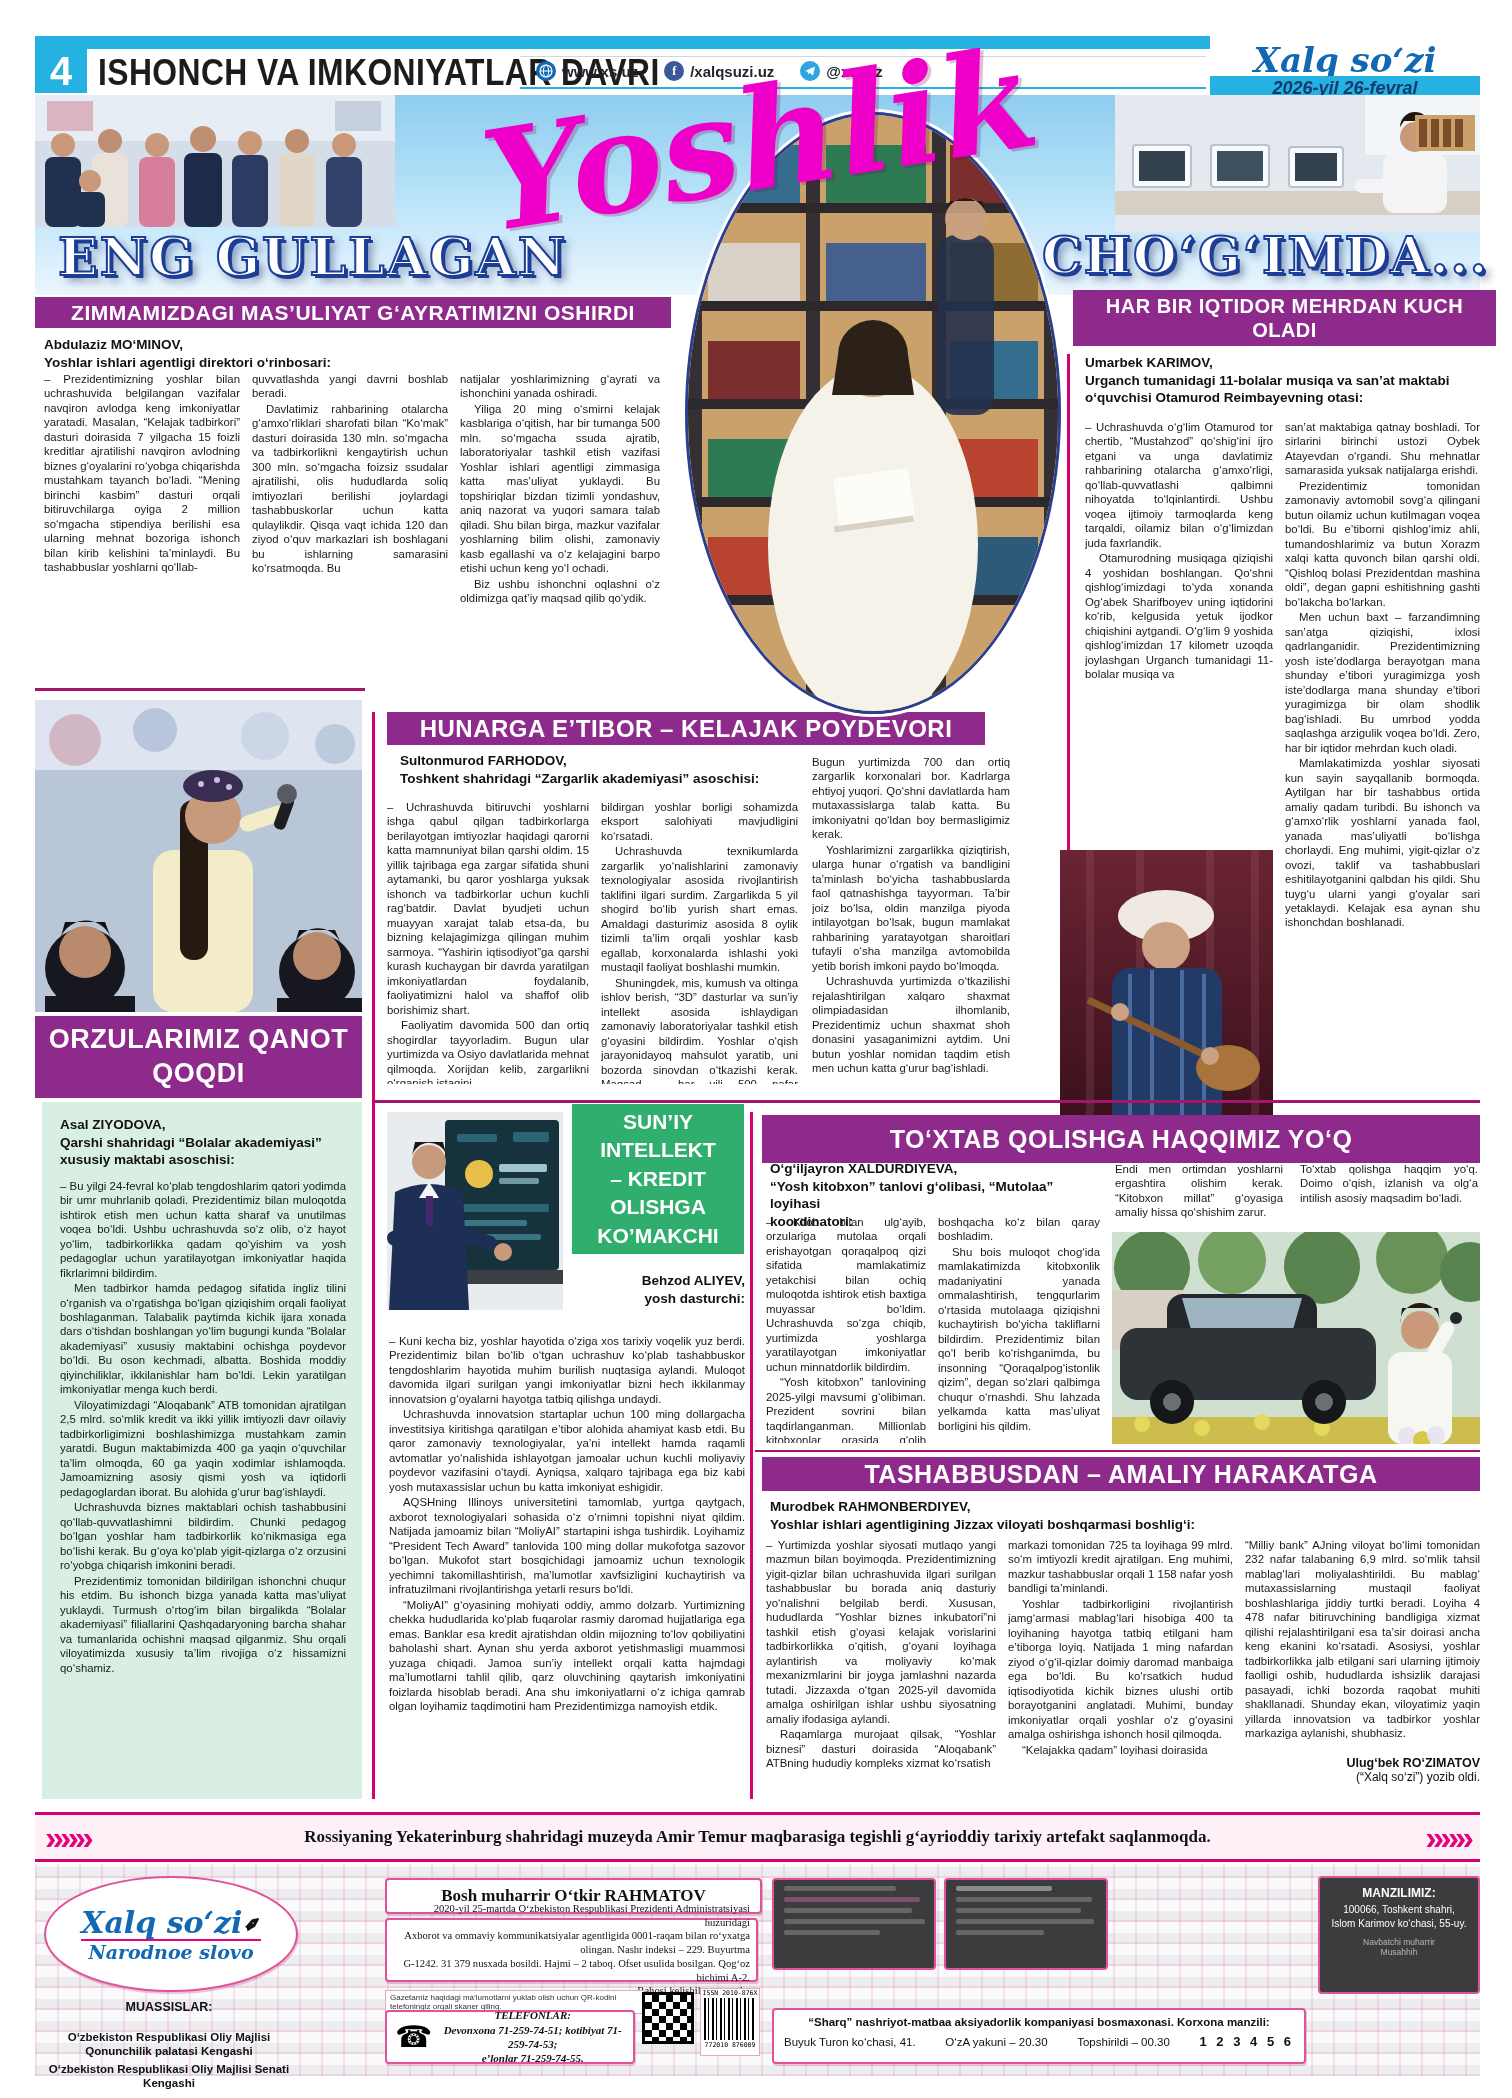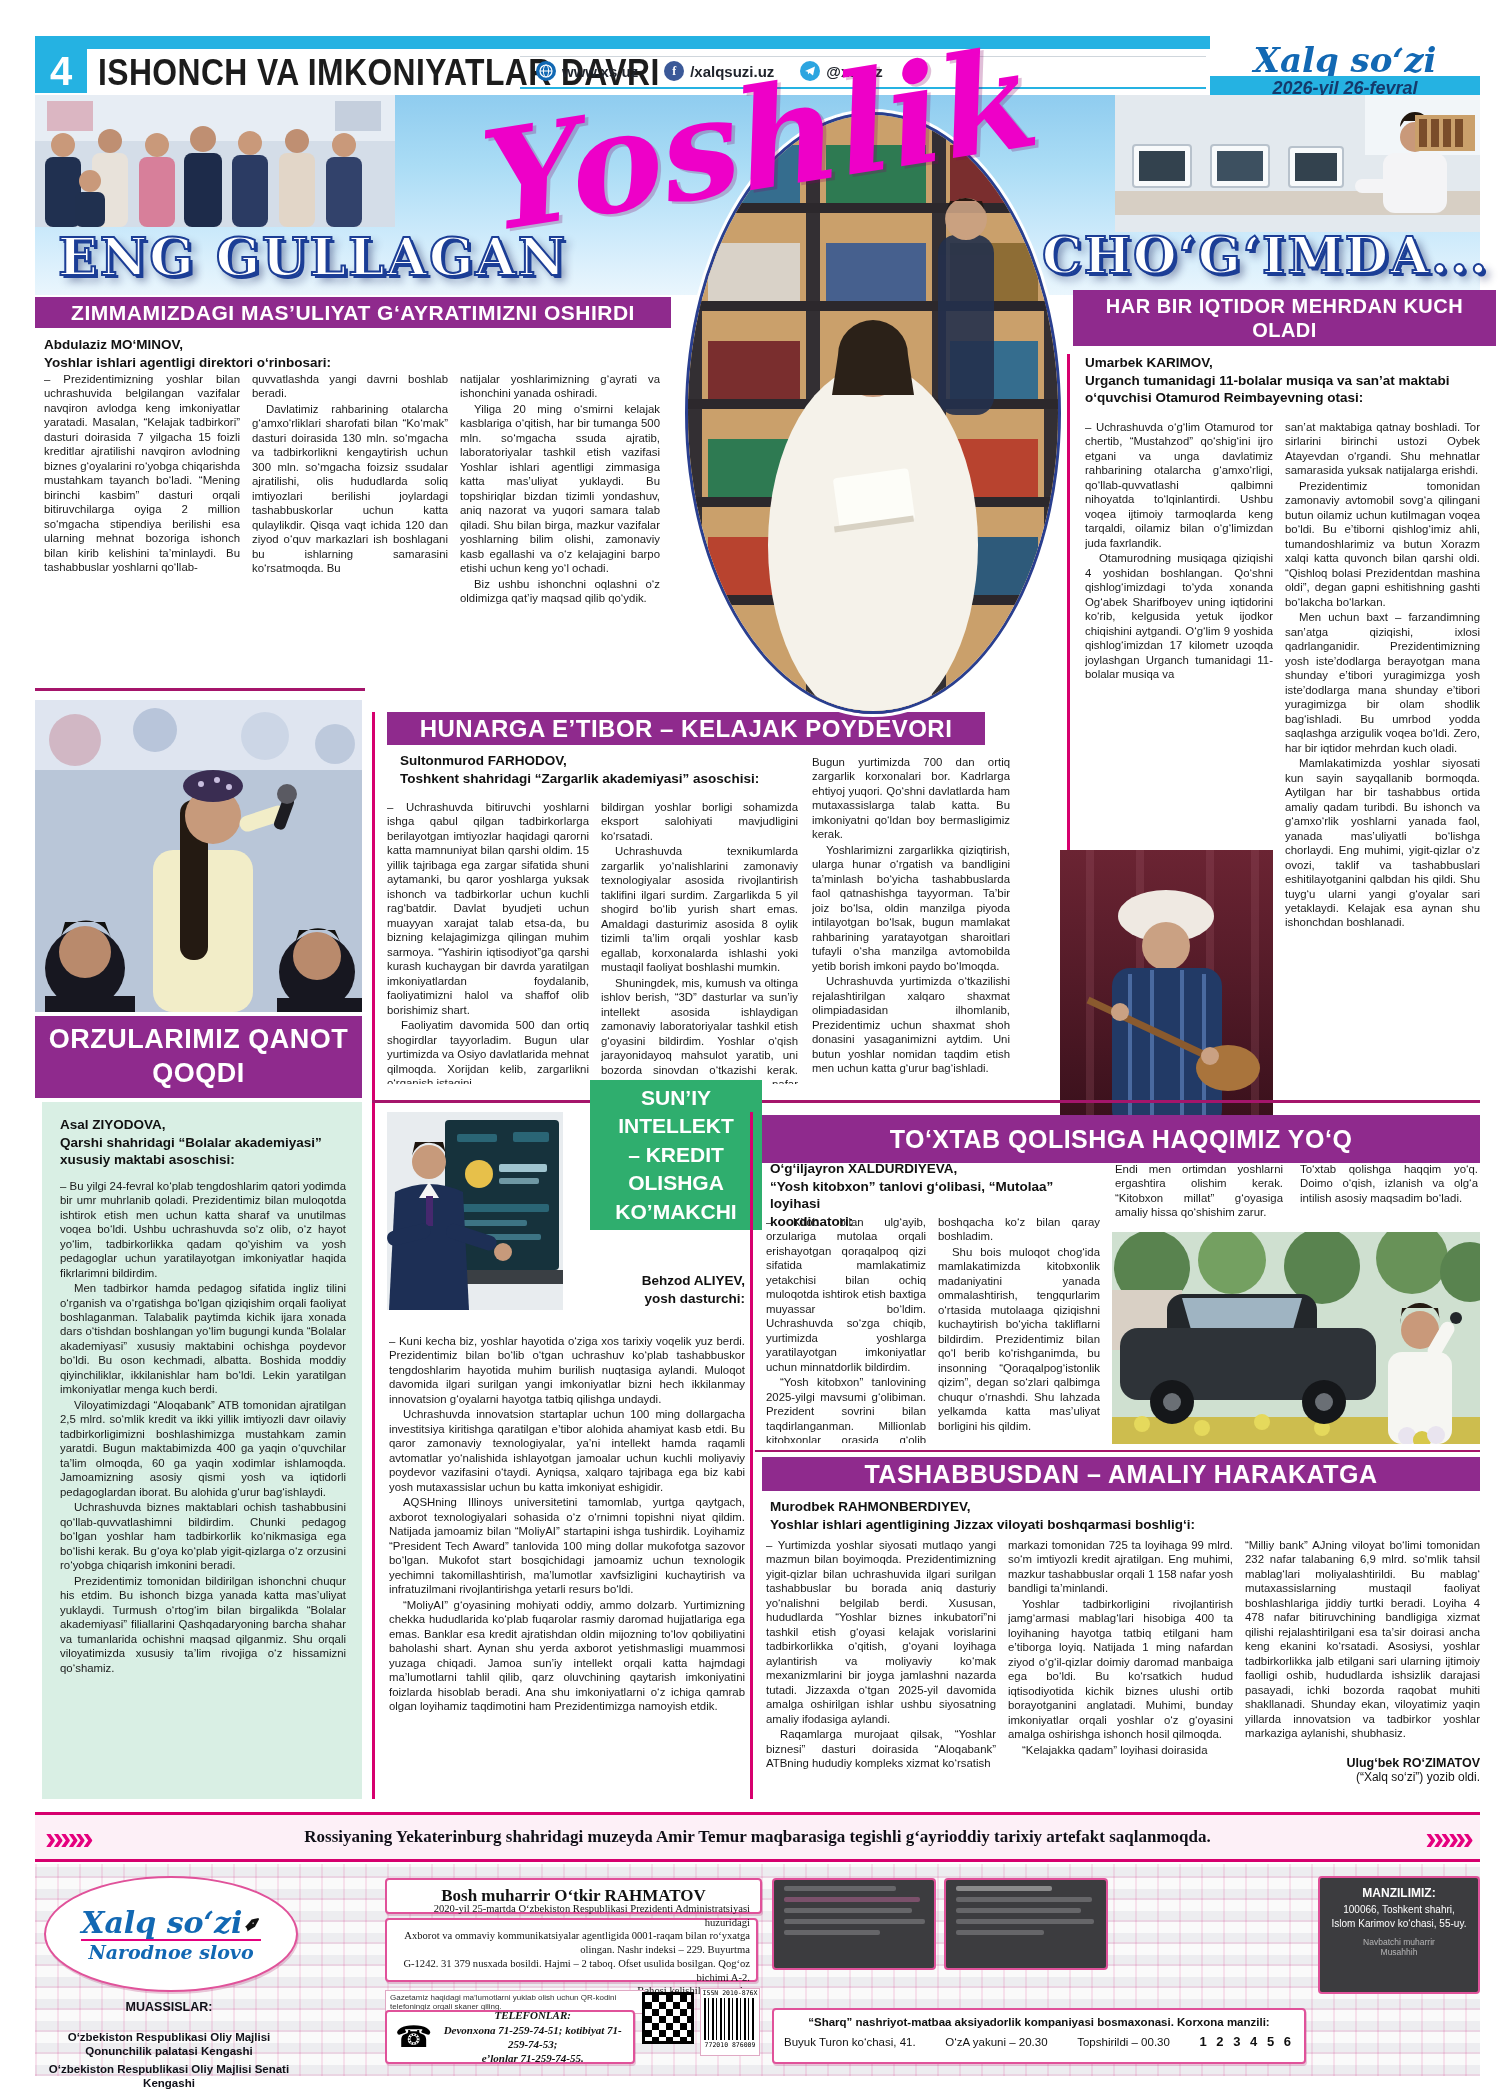--- a/index.html
+++ b/index.html
@@ -336,21 +336,21 @@
       <circle cx="42" cy="50" r="17" fill="#c79a7b"></circle>
       <path d="M25 44 a18 18 0 0 1 34 -2 l-3 -12 h-28 z" fill="#1d140d"></path>
       <path d="M8 80 q34 -16 68 0 l6 118 h-80 z" fill="#1d2f55"></path>
       <polygon points="42,70 52,86 32,86" fill="#f5f5f5"></polygon>
         <rect x="39" y="84" width="7" height="30" fill="#46286e"></rect>
       <rect x="62" y="110" width="52" height="15" rx="7" fill="#1d2f55" transform="rotate(18 62 110)"></rect>
       <circle cx="116" cy="140" r="9" fill="#c79a7b"></circle>
       <rect x="0" y="118" width="44" height="15" rx="7" fill="#1d2f55" transform="rotate(-14 10 125)"></rect>
     </svg>
   </div>
-  <div class="abs greenbox" style="left:572px;top:1080px;width:172px;height:150px;font-size:21px;white-space:pre-line;margin-left:18px;">SUN’IY
+  <div class="abs greenbox" style="left:572px;top:1104px;width:172px;height:150px;font-size:21px;white-space:pre-line;">SUN’IY
 INTELLEKT
 – KREDIT
 OLISHGA
 KO’MAKCHI</div>
   <div class="abs byline" style="left:555px;top:1272px;width:190px;text-align:right;">Behzod ALIYEV,
 yosh dasturchi:</div>
   <div class="abs body" style="left:389px;top:1334px;width:356px;height:462px;">
       <p>– Kuni kecha biz, yoshlar hayotida o‘ziga xos tarixiy voqelik yuz berdi. Prezidentimiz bilan bo‘lib o‘tgan uchrashuv ko‘plab tashabbuskor tengdoshlarim hayotida muhim burilish nuqtasiga aylandi. Muloqot davomida ilgari surilgan yangi imkoniyatlar bizni hech ikkilanmay innovatsion g‘oyalarni hayotga tatbiq qilishga undaydi.</p>
       <p>Uchrashuvda innovatsion startaplar uchun 100 ming dollargacha investitsiya kiritishga qaratilgan e’tibor alohida ahamiyat kasb etdi. Bu qaror zamonaviy texnologiyalar, ya’ni intellekt hamda raqamli avtomatlar yo‘nalishida ishlayotgan jamoalar uchun kuchli moliyaviy poydevor vazifasini o‘taydi. Ayniqsa, xalqaro tajribaga ega biz kabi yosh mutaxassislar uchun bu katta imkoniyat eshigidir.</p>
       <p>AQSHning Illinoys universitetini tamomlab, yurtga qaytgach, axborot texnologiyalari sohasida o‘z o‘rnimni topishni niyat qildim. Natijada jamoamiz bilan “MoliyAI” startapini ishga tushirdik. Loyihamiz “President Tech Award” tanlovida 100 ming dollar mukofotga sazovor bo‘lgan. Mukofot start bosqichidagi jamoamiz uchun texnologik yechimni takomillashtirish, ma’lumotlar xavfsizligini kuchaytirish va infratuzilmani rivojlantirishga yetarli resurs bo‘ldi.</p>

